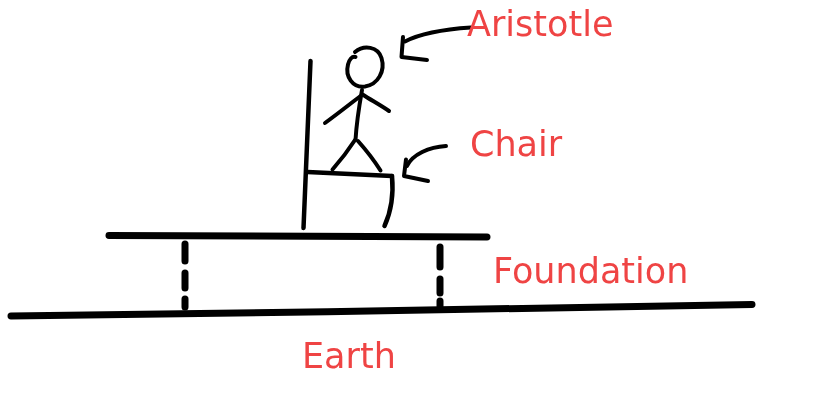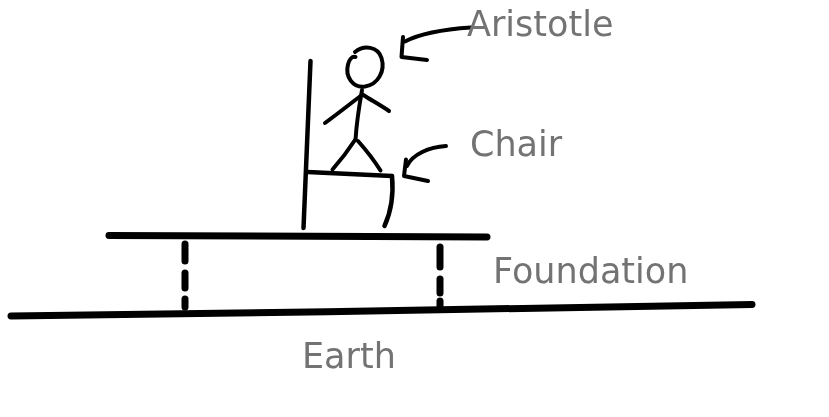--- a/index.html
+++ b/index.html
@@ -17,21 +17,21 @@
   }
   .sketch {
     position: absolute;
     left: 0;
     top: 0;
   }
   .label {
     position: absolute;
     font-size: 35px;
     line-height: 1;
-    color: #737373;
+    color: #ef4444;
     white-space: nowrap;
     user-select: none;
   }
   .label-aristotle  { left: 467px; top: 7px;   }
   .label-chair      { left: 462px; top: 127px; margin-left: 8px; }
   .label-foundation { left: 493px; top: 254px; }
   .label-earth      { left: 302px; top: 339px; }
 </style>
 </head>
 <body>

